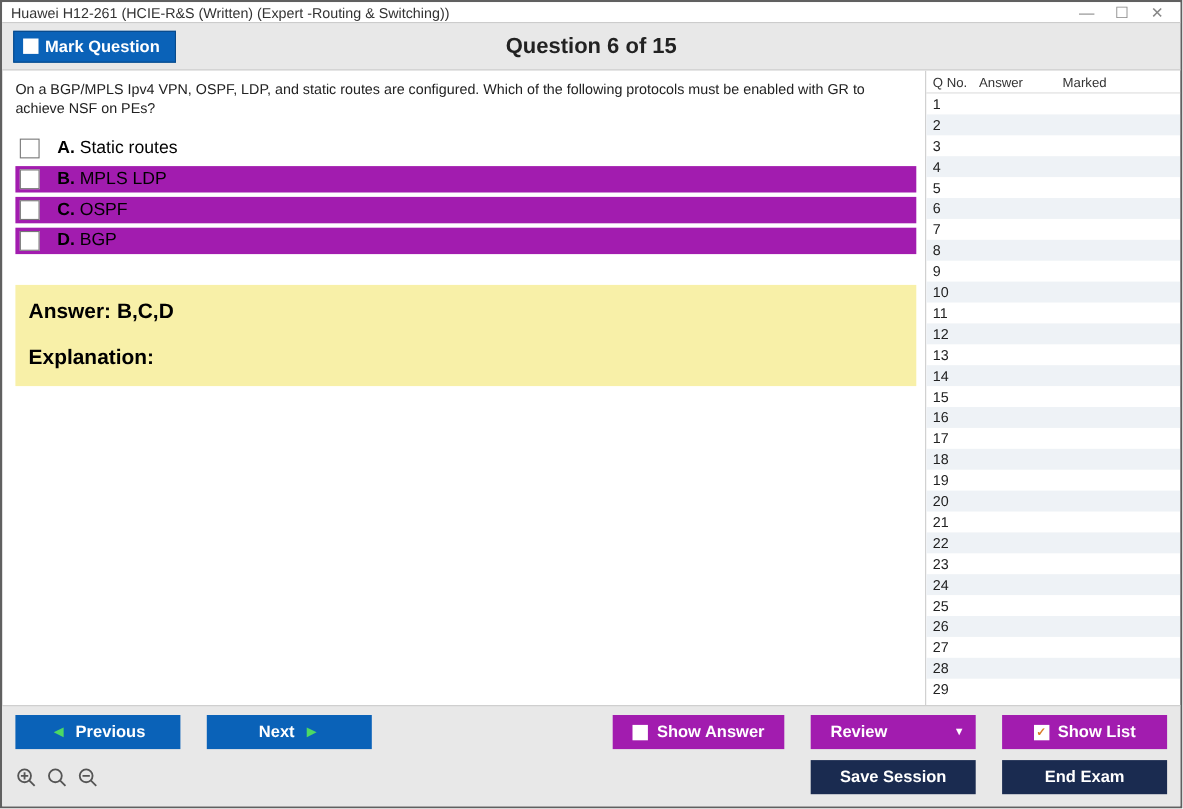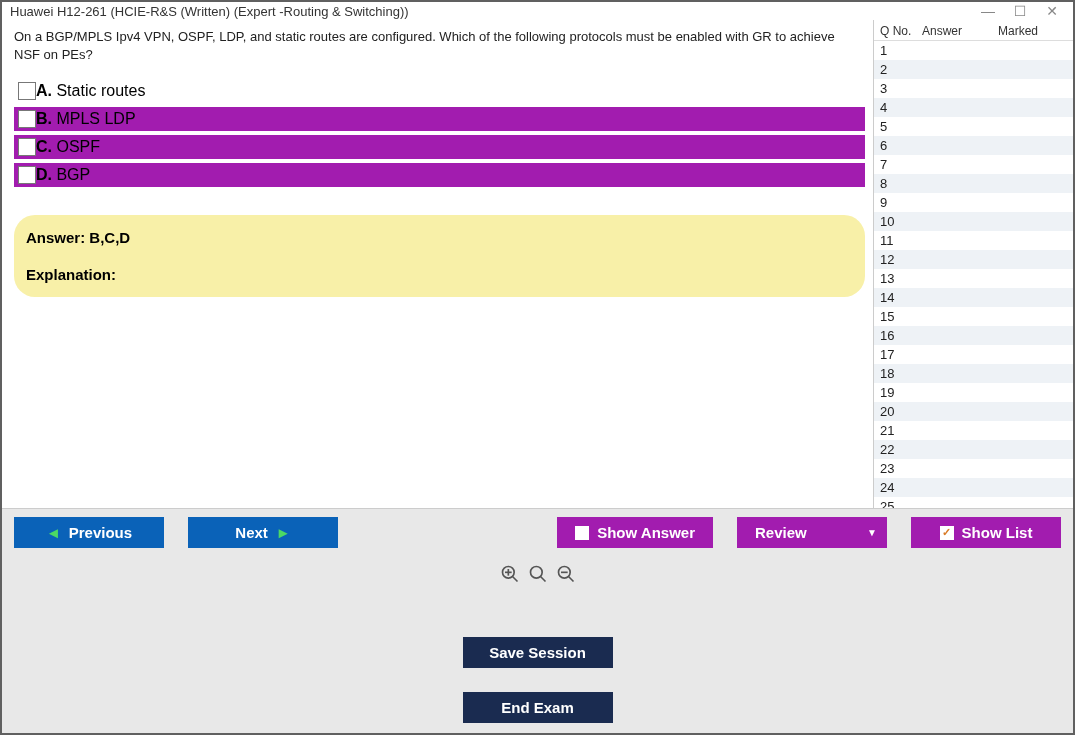--- a/index.html
+++ b/index.html
@@ -8,28 +8,28 @@
 .titlebar { display: flex; align-items: center; justify-content: space-between; padding: 1px 8px; font-size: 13px; color: #333; background:#fff;}
 .win-controls { display: flex; gap: 18px; color: #888; font-size: 14px; padding-right:6px;}
 .win-controls span { cursor: default; width:14px; text-align:center;}
 .header-bar { background: #e8e8e8; border-top:1px solid #ccc; border-bottom:1px solid #ccc; display:flex; align-items:center; padding:6px 10px; position:relative; height:44px;}
 .mark-btn { background:#0a62b8; color:#fff; border:1px solid #084a8a; padding:5px 14px 5px 8px; font-size:15px; font-weight:bold; display:flex; align-items:center; gap:6px; cursor:pointer;}
 .mark-btn .chk { width:14px; height:14px; background:#fff; display:inline-block;}
 .q-title { position:absolute; left:50%; transform:translateX(-50%); font-size:20px; font-weight:bold; color:#222;}
 .content-row { flex:1; display:flex; overflow:hidden;}
 .main-col { flex:1; padding:8px 8px 0 12px; overflow:auto;}
 .question-text { font-size:13px; color:#222; line-height:1.35; margin-bottom:16px; padding-right:4px;}
-.option-row { display:flex; align-items:center; gap:0; padding:3px 4px; margin-bottom:4px; font-size:16px;}
+.option-row { display:flex; align-items:center; gap:16px; padding:3px 4px; margin-bottom:4px; font-size:16px;}
 .option-row.correct { background:#a21caf;text-align:center;}
 .option-check { width:18px; height:18px; border:1px solid #777; background:#fff; flex-shrink:0;}
 .option-label b{font-weight:bold;}
-.answer-panel { background:#f8f0a8; padding:14px 12px; margin-top:28px; font-size:15px;border-radius:21px;}
+.answer-panel { background:#f8f0a8; padding:14px 12px; margin-top:28px; font-size:19px;}
 .answer-panel .ans-line{font-weight:bold; margin-bottom:20px;}
 .answer-panel .exp-line{font-weight:bold;}
-.side-col { width:200px; border-left:1px solid #ccc; display:flex; flex-direction:column;}
+.side-col { width:232px; border-left:1px solid #ccc; display:flex; flex-direction:column;}
 .side-head { display:flex; font-size:12px; color:#333; padding:4px 4px 2px 6px; border-bottom:1px solid #ddd;}
 .side-head .c1{width:42px;}
 .side-head .c2{width:76px;}
 .side-head .c3{flex:1;}
 .side-list { flex:1; overflow-y:scroll; font-size:13px;}
 .side-row { padding:1px 6px; line-height:17px; color:#222;}
 .side-row.even{background:#eef2f6;}
 .bottom-bar { background:#e8e8e8; border-top:1px solid #ccc; padding:8px 12px 10px 12px;}
 .btn-row { display:flex; gap:24px; align-items:center;}
 .btn-row .spacer{flex:1;}
@@ -52,20 +52,27 @@
 <div class="window">
   <div class="titlebar">
     <span>Huawei H12-261 (HCIE-R&amp;S (Written) (Expert -Routing &amp; Switching))</span>
     <div class="win-controls">
       <span>—</span>
       <span>☐</span>
       <span>✕</span>
     </div>
   </div>
 
+  <div class="header-bar">
+    <button class="mark-btn">
+      <span class="chk"></span>
+      <span>Mark Question</span>
+    </button>
+    <div class="q-title">Question 6 of 15</div>
+  </div>
 
   <div class="content-row">
     <div class="main-col">
       <div class="question-text">On a BGP/MPLS Ipv4 VPN, OSPF, LDP, and static routes are configured. Which of the following protocols must be enabled with GR to achieve NSF on PEs?</div>
       <div id="options">
           <div class="option-row">
             <span class="option-check"></span>
             <span class="option-label"><b>A.</b> Static routes</span>
           </div>
           <div class="option-row correct">
@@ -147,21 +154,21 @@
       </button>
       <button class="btn orange review">
         <span>Review</span>
         <span class="tri">▼</span>
       </button>
       <button class="btn orange">
         <span class="chkv">✓</span>
         <span>Show List</span>
       </button>
     </div>
-    <div class="btn-row" style="margin-top:8px;flex-direction:column;">
+    <div class="btn-row" style="margin-top:8px;">
       <div class="zoom-row">
         <span><svg class="mag" viewBox="0 0 24 24" fill="none" stroke="#555" stroke-width="2">
               <circle cx="10" cy="10" r="7"></circle>
               <line x1="15" y1="15" x2="21" y2="21"></line>
               <line x1="10" y1="6" x2="10" y2="14"></line>
               <line x1="6" y1="10" x2="14" y2="10"></line>
             </svg></span>
         <span><svg class="mag" viewBox="0 0 24 24" fill="none" stroke="#555" stroke-width="2">
               <circle cx="10" cy="10" r="7"></circle>
               <line x1="15" y1="15" x2="21" y2="21"></line>

